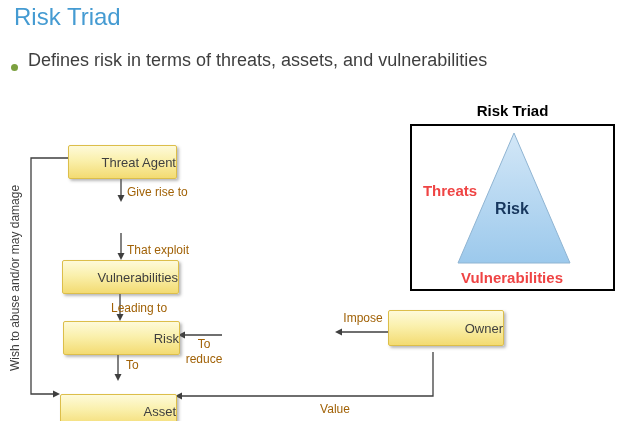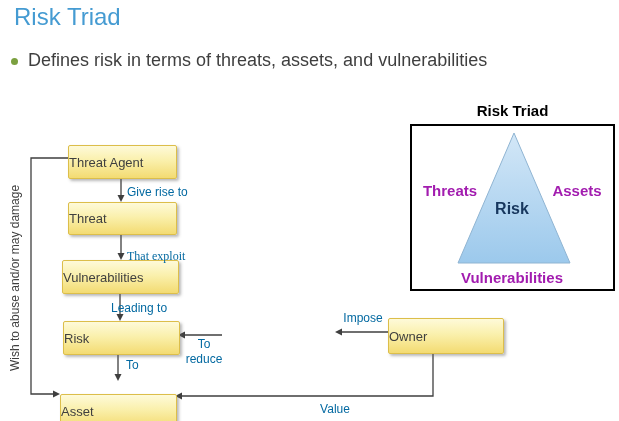--- a/index.html
+++ b/index.html
@@ -7,60 +7,60 @@
     position: relative;
     width: 619px; height: 421px;
     background: #ffffff;
     font-family: "Liberation Sans", sans-serif;
     overflow: hidden;
   }
   .title {
     position: absolute; left: 14px; top: 3px;
     font-size: 24px; color: #459BD2; letter-spacing: 0px;
   }
-  .bullet-row { position: absolute; left: 11px; top: 50px; display: flex; align-items: center; }
+  .bullet-row { position: absolute; left: 11px; top: 50px; display: flex; align-items: flex-end; }
   .bullet-dot {
     width: 7px; height: 7px; border-radius: 50%;
     background: #7BA03F; margin-right: 10px; margin-top: 2px; flex: 0 0 auto;
   }
   .bullet-text { font-size: 18px; color: #3F3F3F; }
 
   svg.connectors { position: absolute; left: 0; top: 0; pointer-events: none; }
 
   .node {
     position: absolute;
     background: linear-gradient(to bottom, #FEFAD9 0%, #FAF0AC 45%, #F3DB72 100%);
     border: 1px solid #DCBE4A;
     border-radius: 2px;
     box-shadow: 2px 2px 3px rgba(100,100,100,0.45);
-    display: flex; align-items: center; justify-content: flex-start;
+    display: flex; align-items: center; justify-content: flex-end;
     font-size: 13px; color: #3F3F3F;
   }
   .edge-label {
-    position: absolute; font-size: 12px; color: #0369a1; line-height: 14px;
+    position: absolute; font-size: 12px; color: #a16207; line-height: 14px;
   }
   .edge-label.center { text-align: center; }
   .prewrap { white-space: pre-line; }
   .vert-label {
     position: absolute; left: 8px; top: 180px; height: 196px;
     writing-mode: vertical-rl; transform: rotate(180deg);
     font-size: 12px; color: #3F3F3F; text-align: center;
   }
 
   .triad-heading {
     position: absolute; left: 410px; top: 102px; width: 205px;
     text-align: center; font-size: 15px; font-weight: bold; color: #000;
   }
   .triad-panel {
     position: absolute; left: 410px; top: 124px; width: 201px; height: 163px;
     border: 2px solid #000; background: #fff;
   }
   .triad-panel svg { position: absolute; left: 0; top: 0; }
   .triad-label {
-    position: absolute; font-weight: bold; color: #a21caf; font-size: 15px; text-align: center;
+    position: absolute; font-weight: bold; color: #ef4444; font-size: 15px; text-align: center;
   }
   .triad-threats { left: 414px; top: 182px; width: 72px; }
   .triad-assets  { left: 541px; top: 182px; width: 72px; }
   .triad-risk    { left: 479px; top: 200px; width: 66px; font-size: 16px; color: #17375E; }
   .triad-vuln    { left: 433px; top: 269px; width: 158px; }
 </style>
 </head>
 <body>
 
 <div id="slide">
@@ -91,38 +91,35 @@
       <polygon points="185,331.5 185,338.5 178,335"></polygon>
       <polygon points="342,328.5 342,335.5 335,332"></polygon>
       <polygon points="182,392.5 182,399.5 175,396"></polygon>
       <polygon points="53,390.5 53,397.5 60,394"></polygon>
     </g>
   </svg>
 
   <div class="node" style="left:68px; top:145px; width:107px; height:32px;">
     <span>Threat Agent</span>
   </div>
-  <div class="node" style="left:68px; top:202px; width:107px; height:31px;">
-    <span>Threat</span>
-  </div>
   <div class="node" style="left:62px; top:260px; width:115px; height:32px;">
     <span>Vulnerabilities</span>
   </div>
   <div class="node" style="left:63px; top:321px; width:115px; height:32px;">
     <span>Risk</span>
   </div>
   <div class="node" style="left:60px; top:394px; width:115px; height:32px;">
     <span>Asset</span>
   </div>
-  <div class="node" style="left:388px; top:318px; width:114px; height:34px;">
+  <div class="node" style="left:388px; top:310px; width:114px; height:34px;">
     <span>Owner</span>
   </div>
 
   <span class="edge-label" style="left:127px; top:185px;">Give rise to</span>
-  <span class="edge-label" style="left:127px; top:249px;font-family:Liberation Serif, serif;">That exploit</span>
+  <span class="edge-label" style="left:127px; top:243px;">That exploit</span>
   <span class="edge-label" style="left:111px; top:301px;">Leading to</span>
   <span class="edge-label" style="left:126px; top:358px;">To</span>
   <span class="edge-label center prewrap" style="left:180px; top:337px; width:48px; line-height:15px;">To
 reduce</span>
   <span class="edge-label center" style="left:340px; top:311px; width:46px;">Impose</span>
   <span class="edge-label center" style="left:313px; top:402px; width:44px;">Value</span>
   <span class="vert-label">Wish to abuse and/or may damage</span>
 
   <div class="triad-heading">Risk Triad</div>
   <div class="triad-panel">
@@ -130,17 +127,16 @@
       <defs>
         <linearGradient id="triGrad" x1="0" y1="0" x2="0" y2="1">
           <stop offset="0" stop-color="#D3E7F7"></stop>
           <stop offset="1" stop-color="#9CC9EC"></stop>
         </linearGradient>
       </defs>
       <polygon points="102,7 158,137 46,137" fill="url(#triGrad)" stroke="#8FB4D2" stroke-width="1"></polygon>
     </svg>
   </div>
   <span class="triad-label triad-threats">Threats</span>
-  <span class="triad-label triad-assets">Assets</span>
   <span class="triad-label triad-risk">Risk</span>
   <span class="triad-label triad-vuln">Vulnerabilities</span>
 
 </div>
 
 </body></html>

